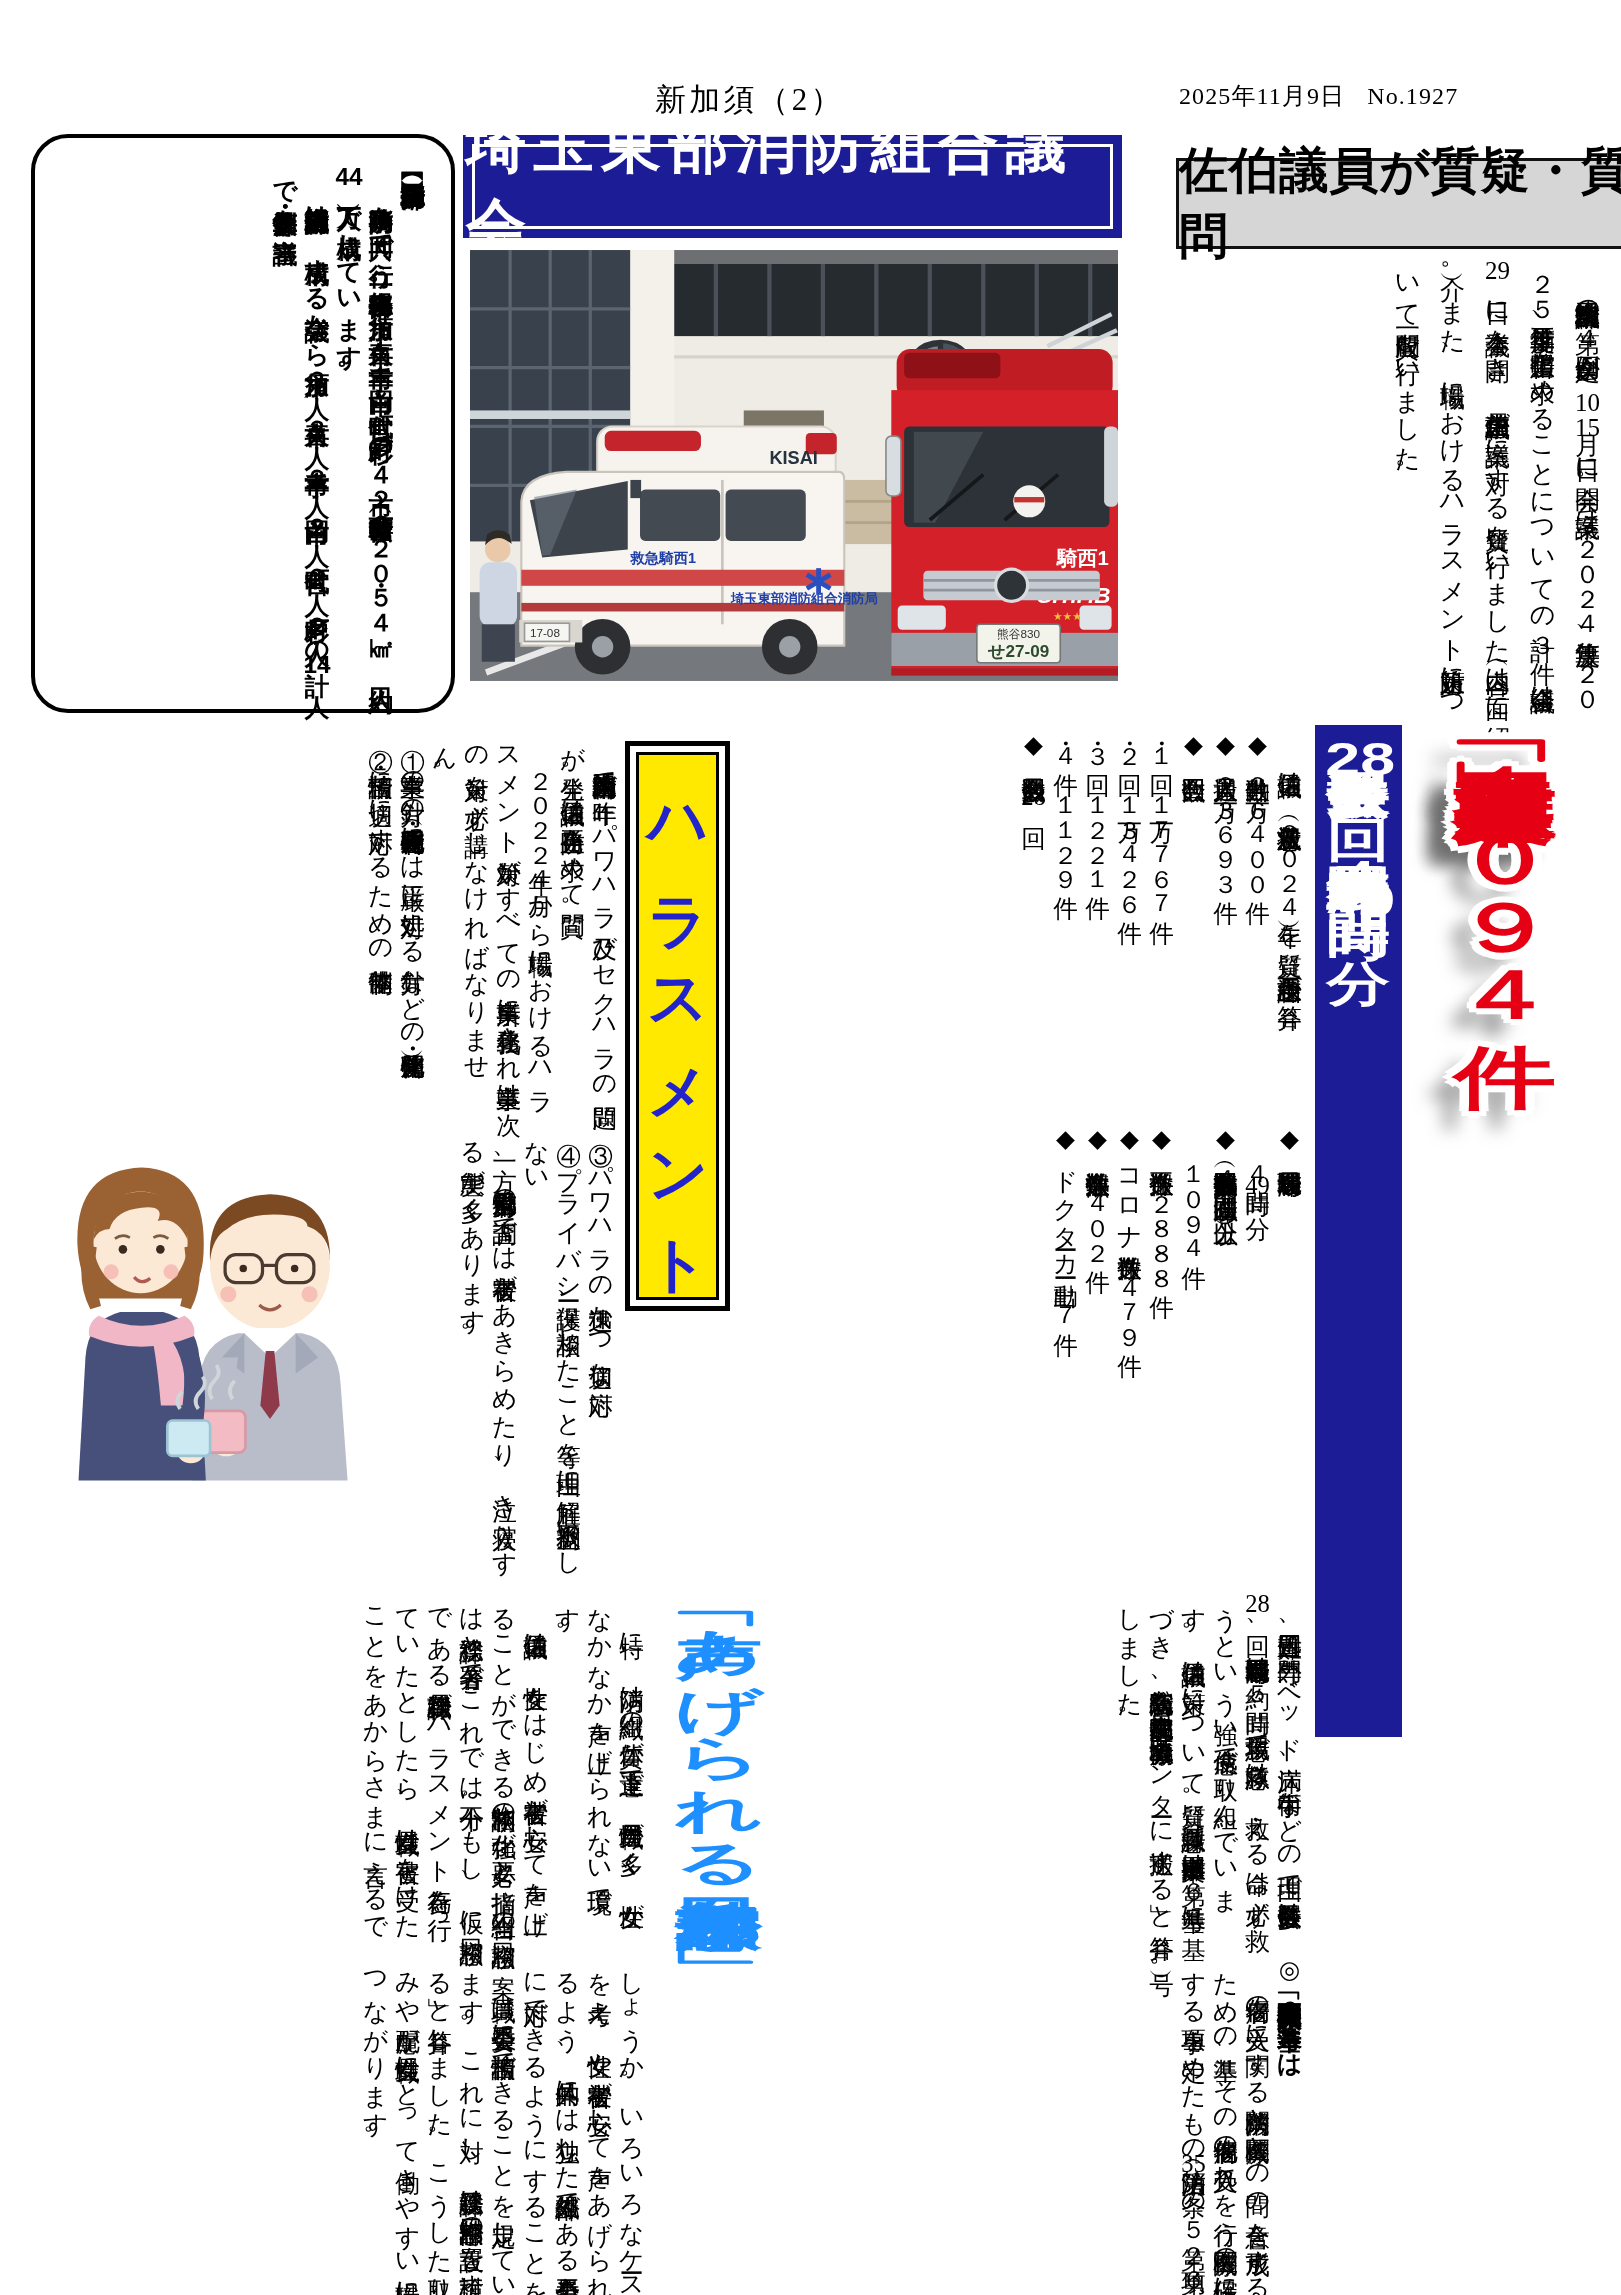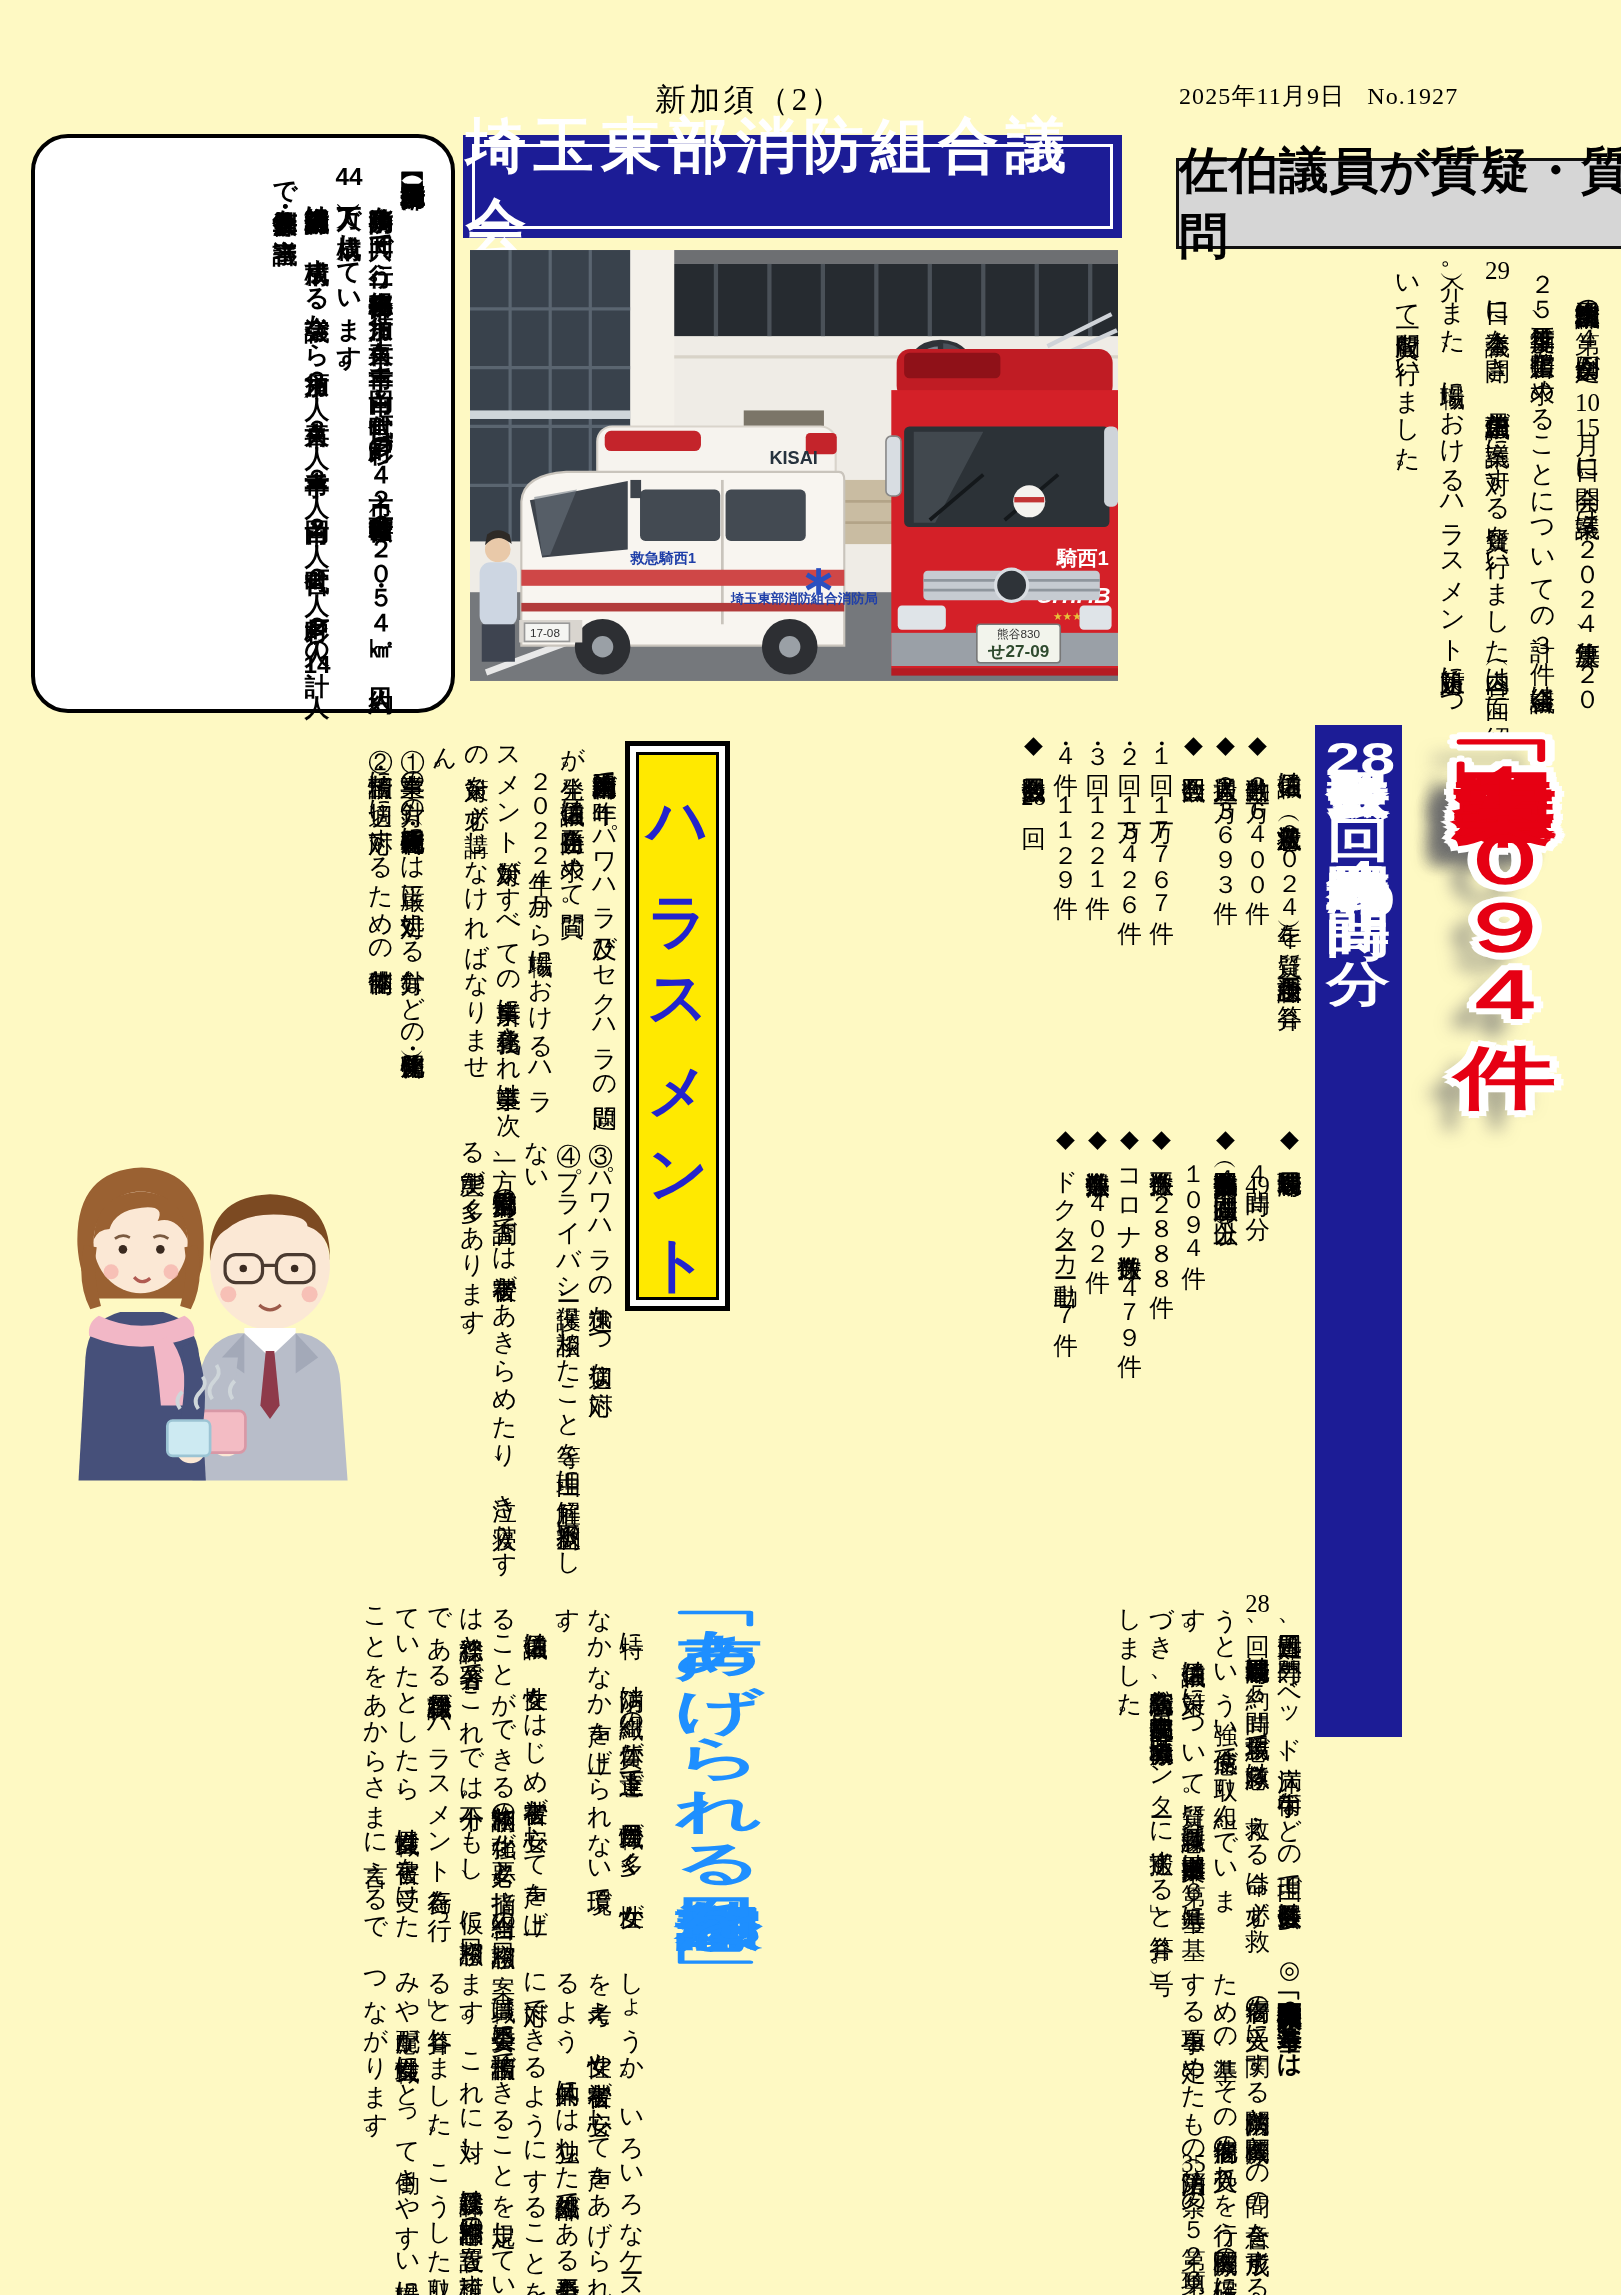--- a/index.html
+++ b/index.html
@@ -1,16 +1,16 @@
 <!DOCTYPE html>
 <html style="font-size:8.6px"><head>
 <meta charset="utf-8">
 <style>
   html,body{margin:0;padding:0;background:#888;}
-  .page{position:relative;width:1621px;height:2295px;background:#fef9c3;overflow:hidden;
+  .page{position:relative;width:1621px;height:2295px;background:#ffffff;overflow:hidden;
         font-family:"Liberation Serif","DejaVu Serif",serif;color:#000;}
   
   .v{writing-mode:vertical-rl;text-orientation:mixed;}
   .tcy{text-combine-upright:all;}
   .abs{position:absolute;}
   .vline{margin:0;padding:0;}
   
   .hdr-title{top:79px;left:655px;font-size:31px;letter-spacing:3.2px;}
   .hdr-date{top:80px;left:1179px;font-size:24px;letter-spacing:1.1px;}
   

